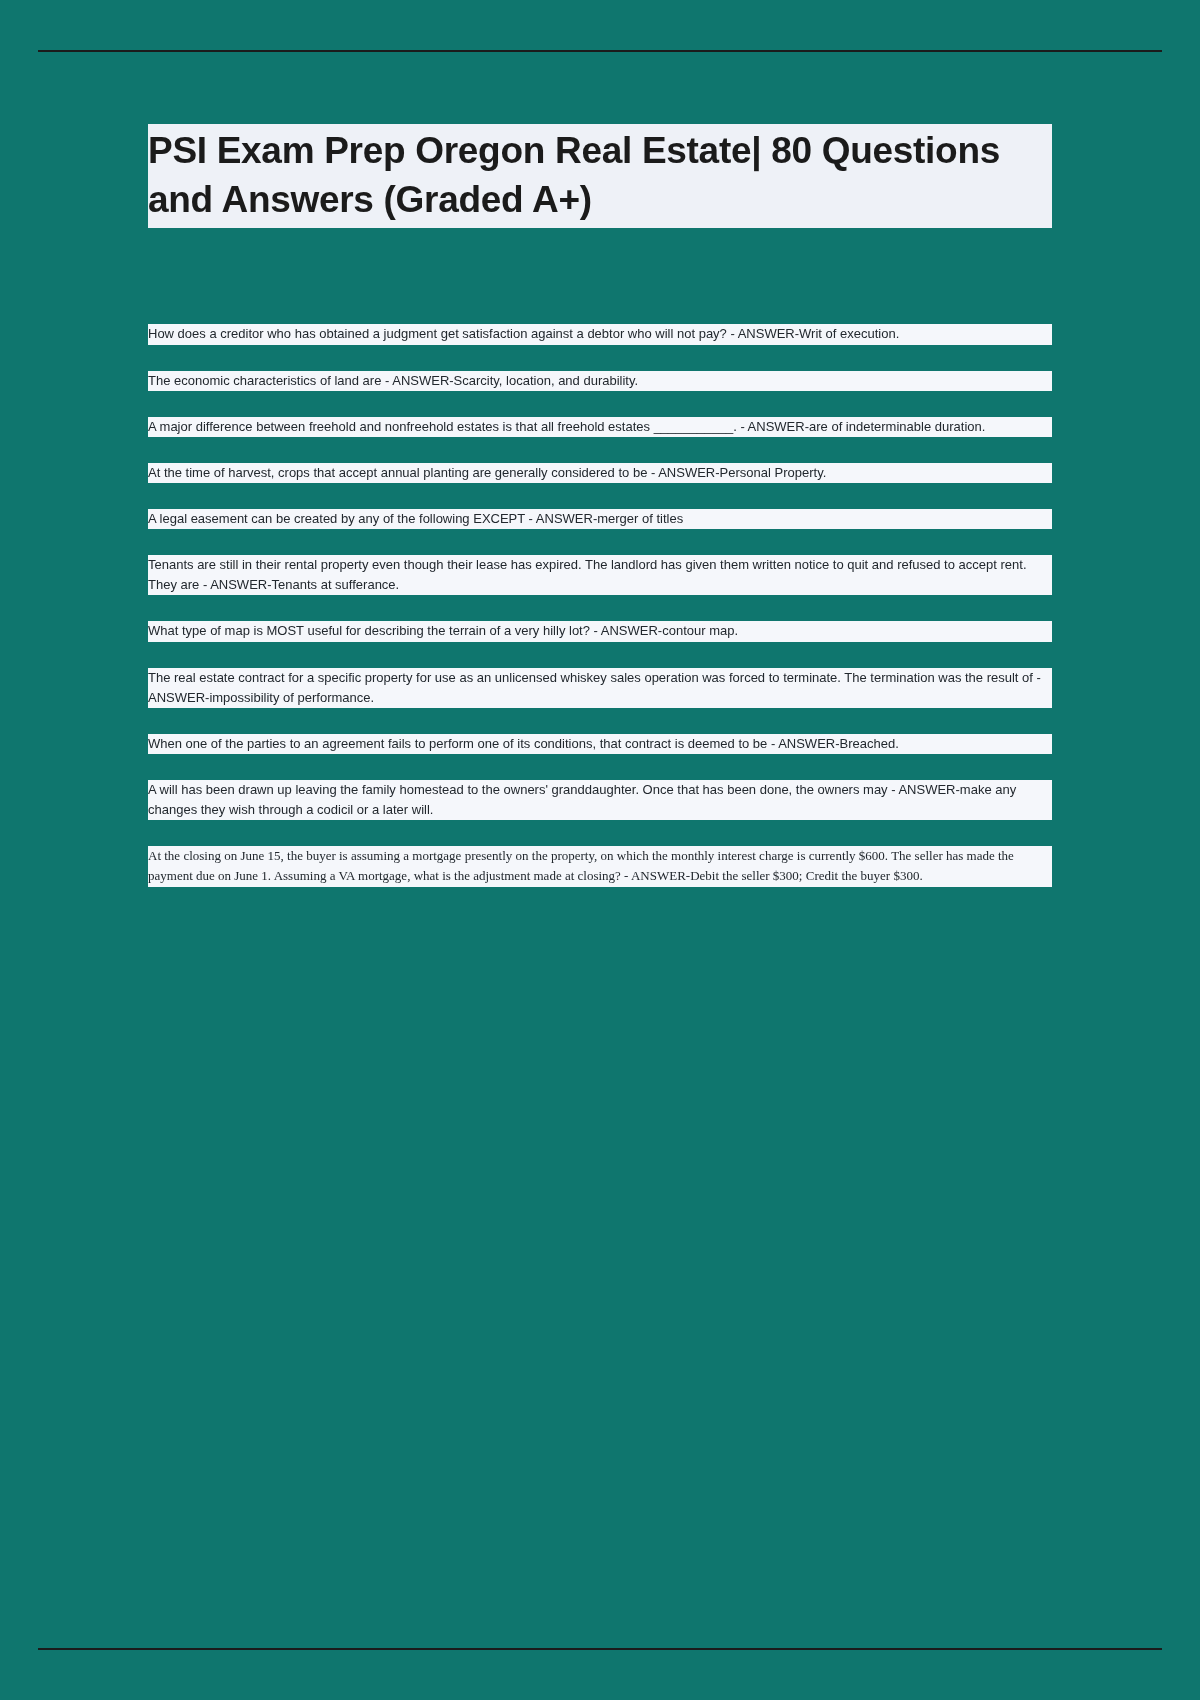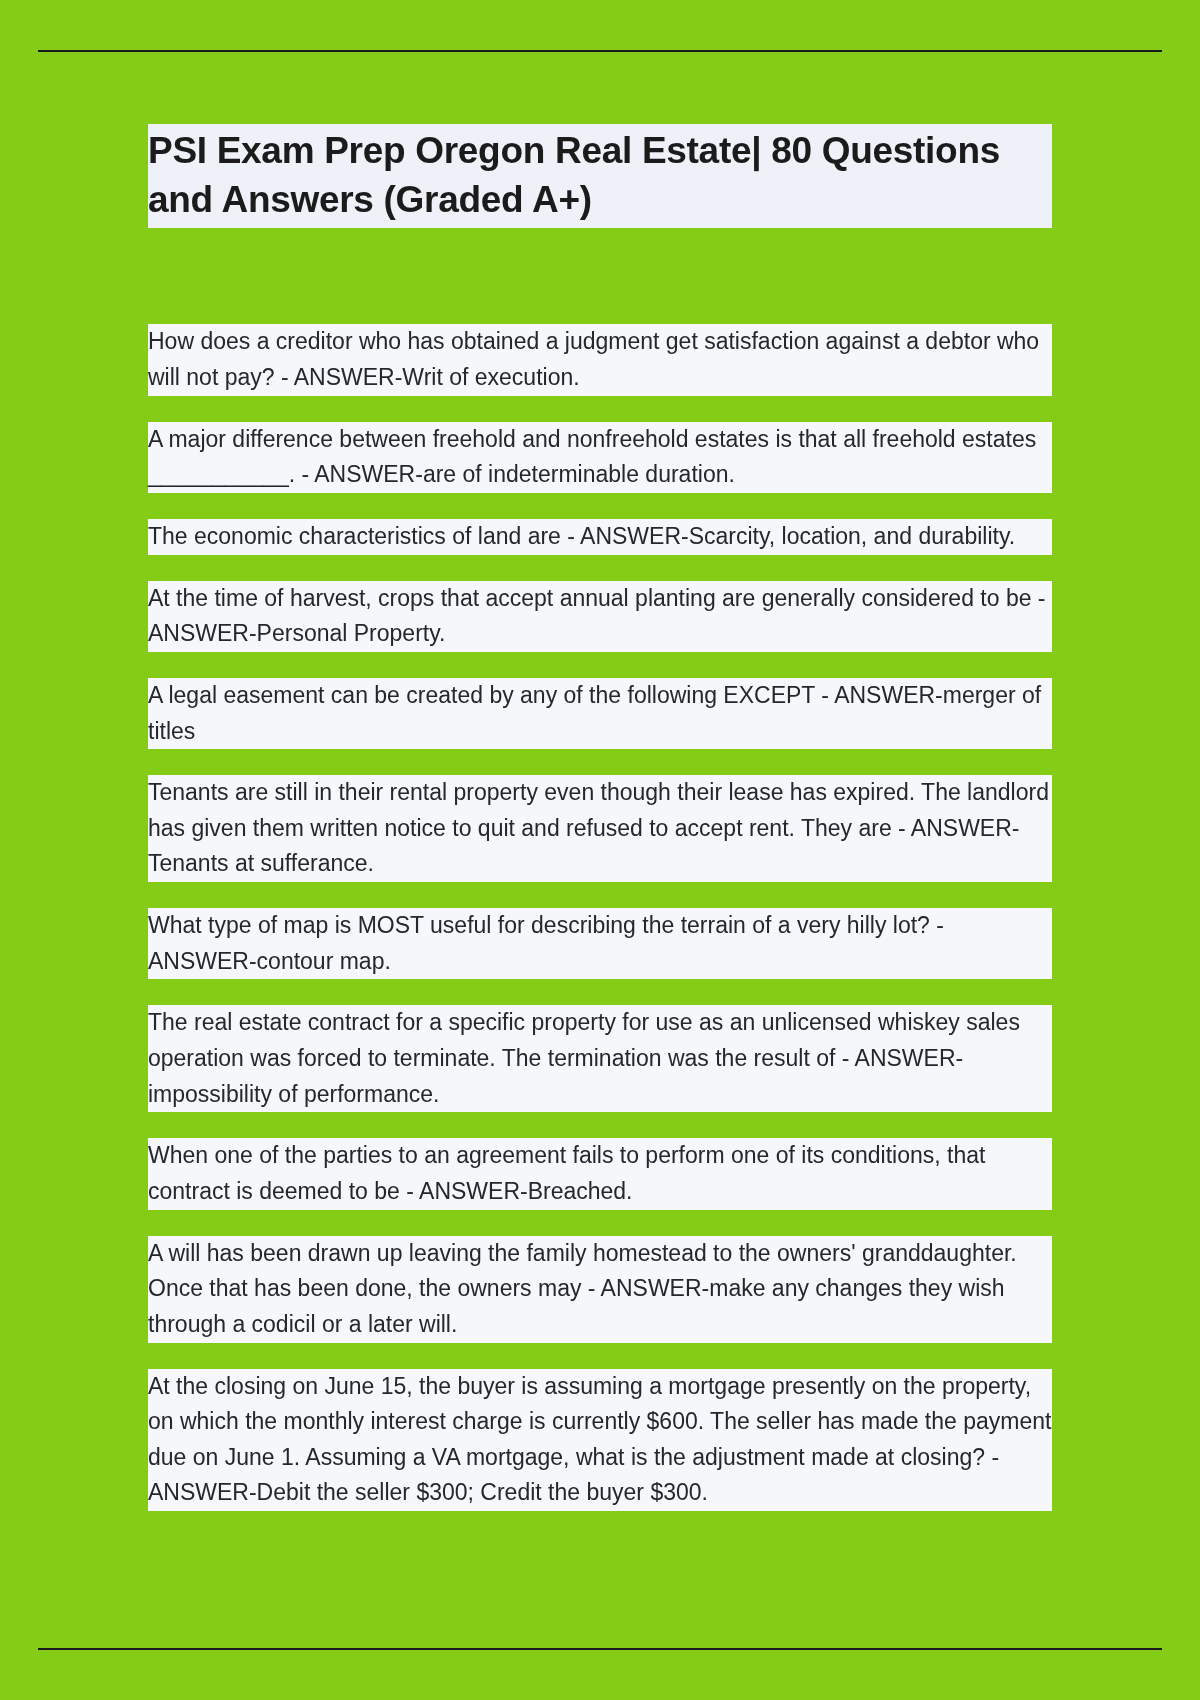--- a/index.html
+++ b/index.html
@@ -11,21 +11,21 @@
     height: 1700px;
     background: #ffffff;
     font-family: "Liberation Sans", sans-serif;
     color: #1b1b1b;
     overflow: hidden;
   }
   .page {
     position: relative;
     width: 1200px;
     height: 1700px;
-    background: #84cc16;
+    background: #0f766e;
     box-sizing: border-box;
   }
   .rule {
     position: absolute;
     left: 38px;
     right: 38px;
     height: 2px;
     background: #1b1b1b;
   }
   .rule.top { top: 50px; }
@@ -48,43 +48,43 @@
     background: #eef1f7;
     display: inline-block;
     padding: 2px 4px 4px 0;
   }
 
   .body-block {
     margin-top: 70px;
   }
 
   .qa {
-    font-size: 23px;
+    font-size: 13px;
     line-height: 1.55;
     color: #22282e;
     margin: 0 0 26px 0;
     text-align: left;
     background: #f5f7fb;
   }
-  .qa:last-child { margin-bottom: 0; }
+  .qa:last-child { margin-bottom: 0; font-family: Liberation Serif, serif; }
 </style>
 </head>
 <body>
 
 <div class="page">
 
   <div class="rule top"></div>
 
   <div class="content">
     <h1 class="doc-title">PSI Exam Prep Oregon Real Estate| 80 Questions and Answers (Graded A+)</h1>
 
     <div class="body-block">
       <p class="qa">How does a creditor who has obtained a judgment get satisfaction against a debtor who will not pay? - ANSWER-Writ of execution.</p>
+      <p class="qa">The economic characteristics of land are - ANSWER-Scarcity, location, and durability.</p>
       <p class="qa">A major difference between freehold and nonfreehold estates is that all freehold estates ___________. - ANSWER-are of indeterminable duration.</p>
-      <p class="qa">The economic characteristics of land are - ANSWER-Scarcity, location, and durability.</p>
       <p class="qa">At the time of harvest, crops that accept annual planting are generally considered to be - ANSWER-Personal Property.</p>
       <p class="qa">A legal easement can be created by any of the following EXCEPT - ANSWER-merger of titles</p>
       <p class="qa">Tenants are still in their rental property even though their lease has expired. The landlord has given them written notice to quit and refused to accept rent. They are - ANSWER-Tenants at sufferance.</p>
       <p class="qa">What type of map is MOST useful for describing the terrain of a very hilly lot? - ANSWER-contour map.</p>
       <p class="qa">The real estate contract for a specific property for use as an unlicensed whiskey sales operation was forced to terminate. The termination was the result of - ANSWER-impossibility of performance.</p>
       <p class="qa">When one of the parties to an agreement fails to perform one of its conditions, that contract is deemed to be - ANSWER-Breached.</p>
       <p class="qa">A will has been drawn up leaving the family homestead to the owners' granddaughter. Once that has been done, the owners may - ANSWER-make any changes they wish through a codicil or a later will.</p>
       <p class="qa">At the closing on June 15, the buyer is assuming a mortgage presently on the property, on which the monthly interest charge is currently $600. The seller has made the payment due on June 1. Assuming a VA mortgage, what is the adjustment made at closing? - ANSWER-Debit the seller $300; Credit the buyer $300.</p>
     </div>
   </div>

